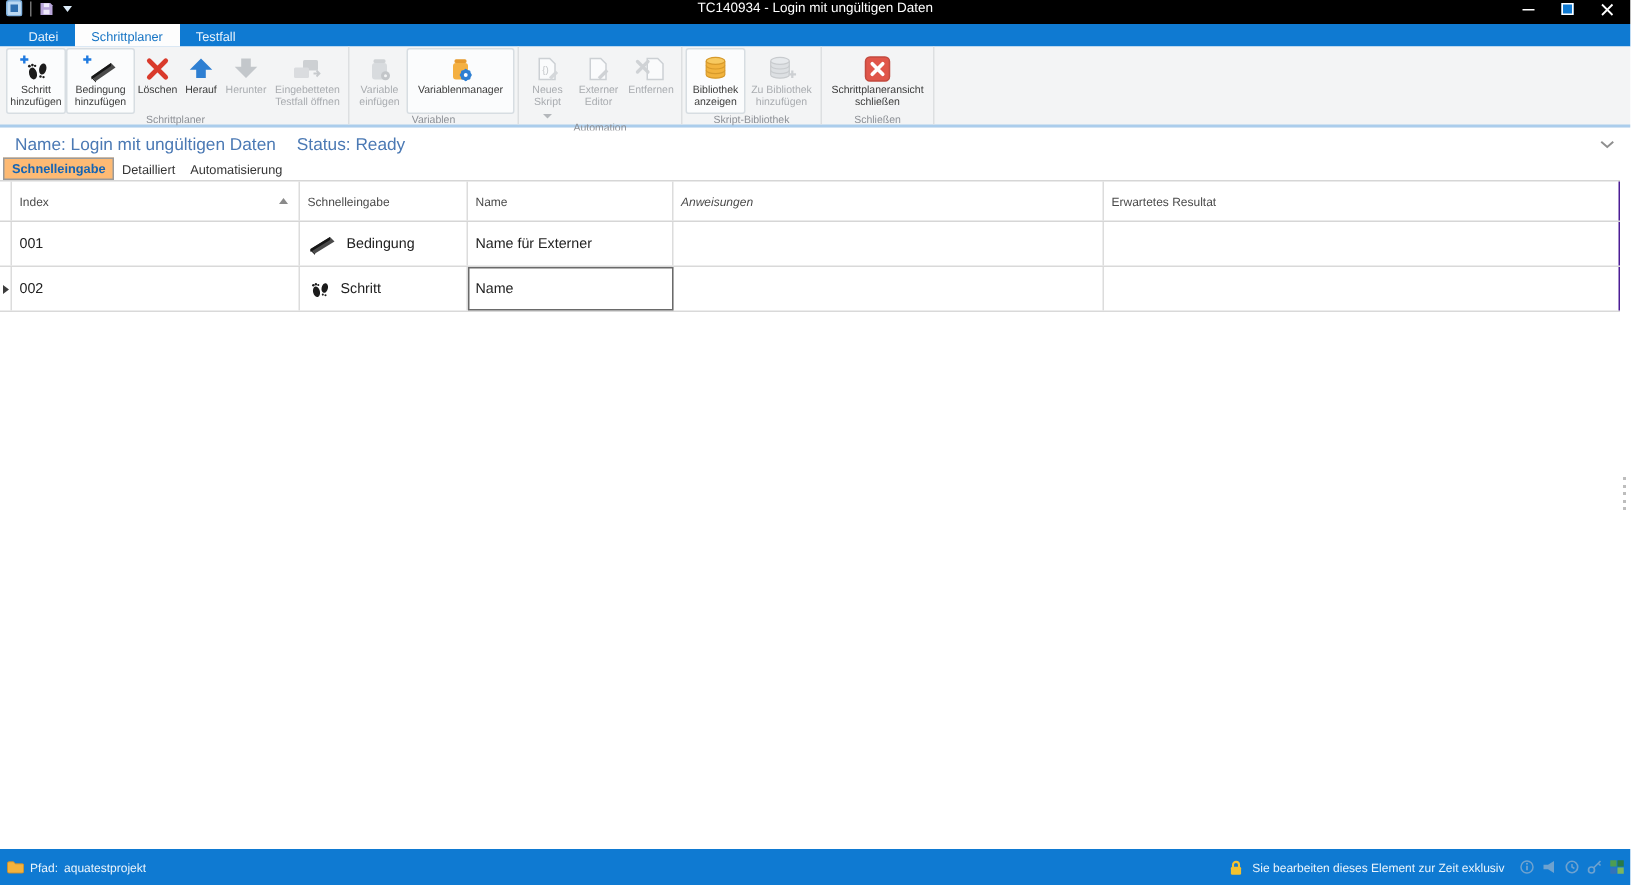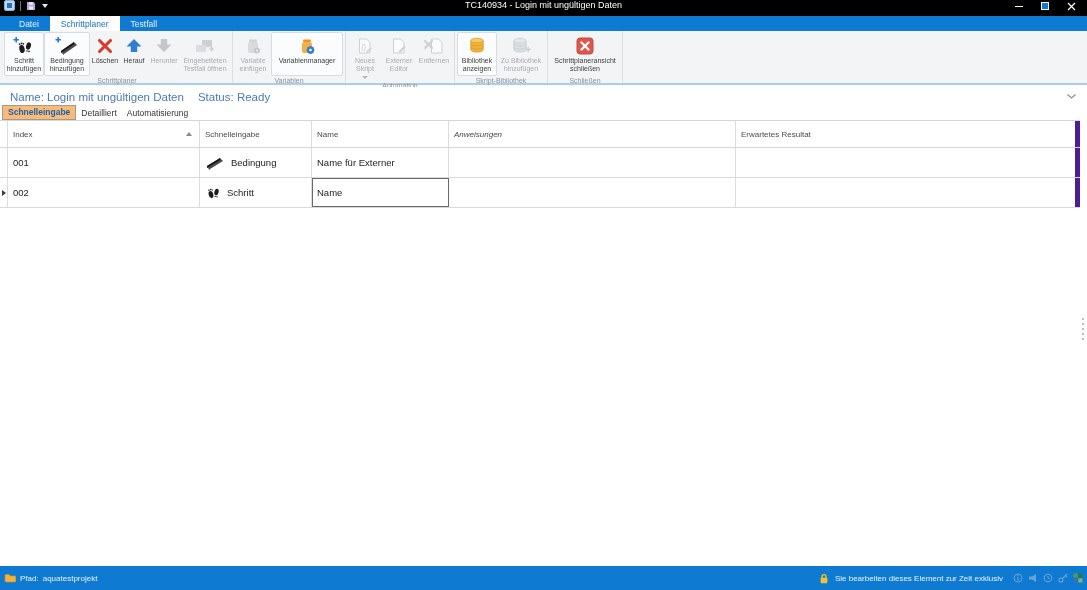--- a/index.html
+++ b/index.html
@@ -77,21 +77,21 @@
   .table { position:absolute; top:120px; left:0; width:1080px; font-size:9.5px; }
   .thead { display:flex; height:28px; border-top:1px solid #d6d6d6; border-bottom:1px solid #d6d6d6; color:#4a4a4a; font-size:8px; }
   .trow  { display:flex; height:30px; border-bottom:1px solid #d9d9d9; background:#fff; }
   .tc { border-right:1px solid #dcdcdc; display:flex; align-items:center; padding:0 5px; overflow:hidden; white-space:nowrap; }
   .thead .tc { align-items:center; }
   .c-gutter { width:8px; padding:0; justify-content:center; }
   .c-index { width:192px; justify-content:space-between; }
   .c-type { width:112px; gap:6px; }
   .c-name { width:137px; }
   .c-anw { width:287px;font-style:italic; }
-  .c-erw { width:344px; border-right:5px solid #4c1d95; }
+  .c-erw { width:344px; border-right:1px solid #4c1d95; }
   .sort-asc { width:0; height:0; border-left:3.5px solid transparent; border-right:3.5px solid transparent; border-bottom:4px solid #8a8a8a; margin-right:2px; }
   .row-arrow { width:0; height:0; border-top:3.5px solid transparent; border-bottom:3.5px solid transparent; border-left:4.5px solid #3c3c3c; }
   .cell-selected { outline:1px solid #6a6a6a; outline-offset:-1px; }
 
   
   .splitter-dots {
     position:absolute; top:318px; right:3px; width:2px; height:24px;
     background:repeating-linear-gradient(to bottom, #bdbdbd 0 2px, transparent 2px 5px);
   }
 

